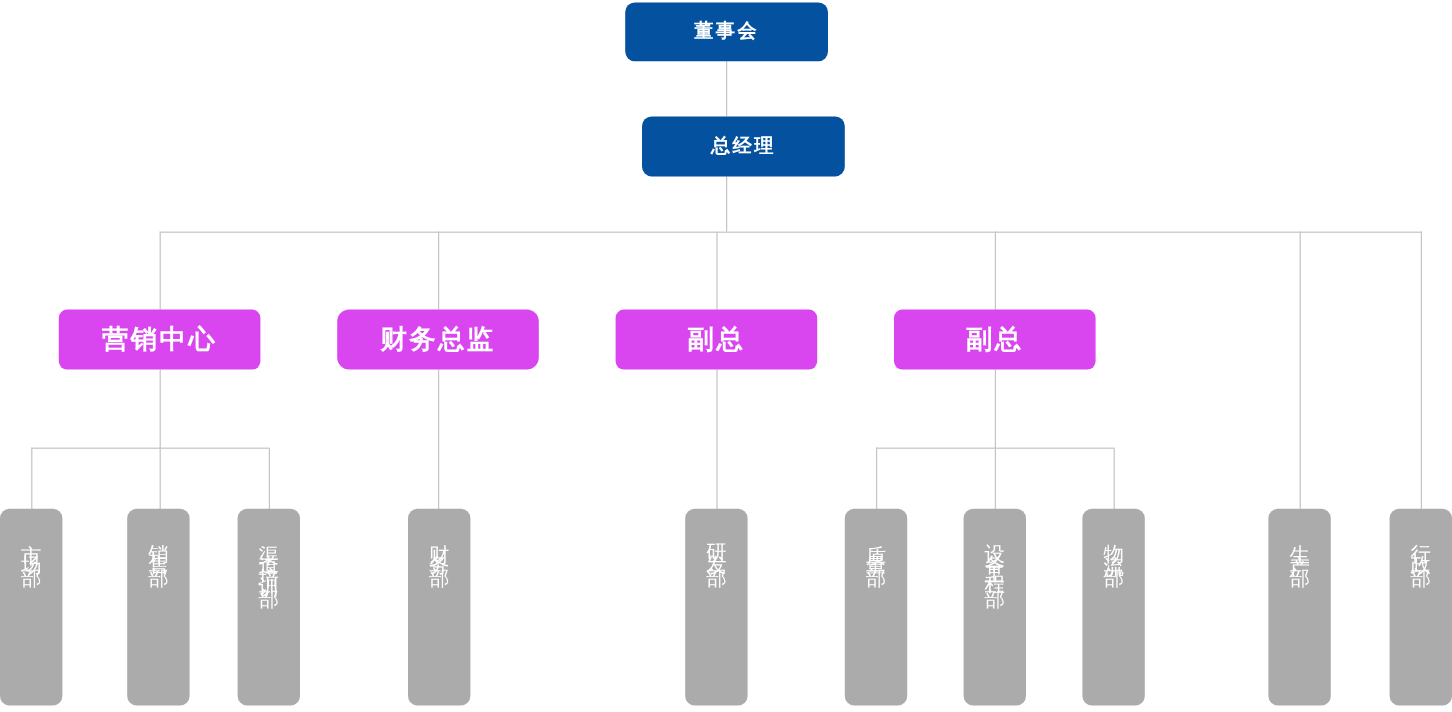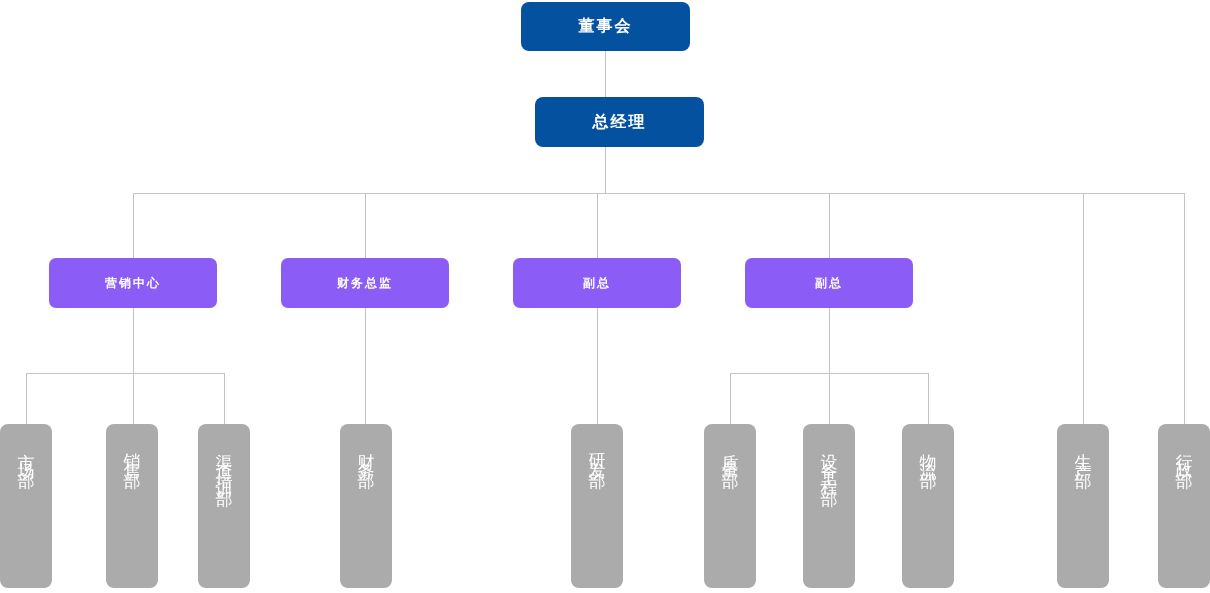--- a/index.html
+++ b/index.html
@@ -38,24 +38,24 @@
     display: flex;
     align-items: center;
     justify-content: center;
   }
   
   .box-l2 {
     position: absolute;
     top: 258px;
     width: 168px;
     height: 50px;
-    background: #8b5cf6;
+    background: #d946ef;
     border-radius: 7px;
     color: #ffffff;
-    font-size: 12px;
+    font-size: 22px;
     font-weight: bold;
     letter-spacing: 2px;
     display: flex;
     align-items: center;
     justify-content: center;
   }
   
   .box-dept {
     position: absolute;
     top: 424px;
@@ -100,21 +100,21 @@
   <div class="hline" style="left:730px; top:373px; width:198px;"></div>
   <div class="vline" style="left:26px;  top:373px; height:52px;"></div>
   <div class="vline" style="left:224px; top:373px; height:52px;"></div>
   <div class="vline" style="left:730px; top:373px; height:52px;"></div>
   <div class="vline" style="left:928px; top:373px; height:52px;"></div>
 
   <div class="box-l1" style="left:521px; top:2px;">董事会</div>
   <div class="box-l1" style="left:520px; top:97px; height:50px;margin-left:15px;">总经理</div>
 
   <div class="box-l2" style="left:49px;">营销中心</div>
-  <div class="box-l2" style="left:281px;">财务总监</div>
+  <div class="box-l2" style="left:281px;border-radius:10px;">财务总监</div>
   <div class="box-l2" style="left:513px;">副总</div>
   <div class="box-l2" style="left:745px;">副总</div>
 
   <div class="box-dept" style="left:0px;">
     <span class="vtext">市场部</span>
   </div>
   <div class="box-dept" style="left:106px;">
     <span class="vtext">销售部</span>
   </div>
   <div class="box-dept" style="left:198px;">

